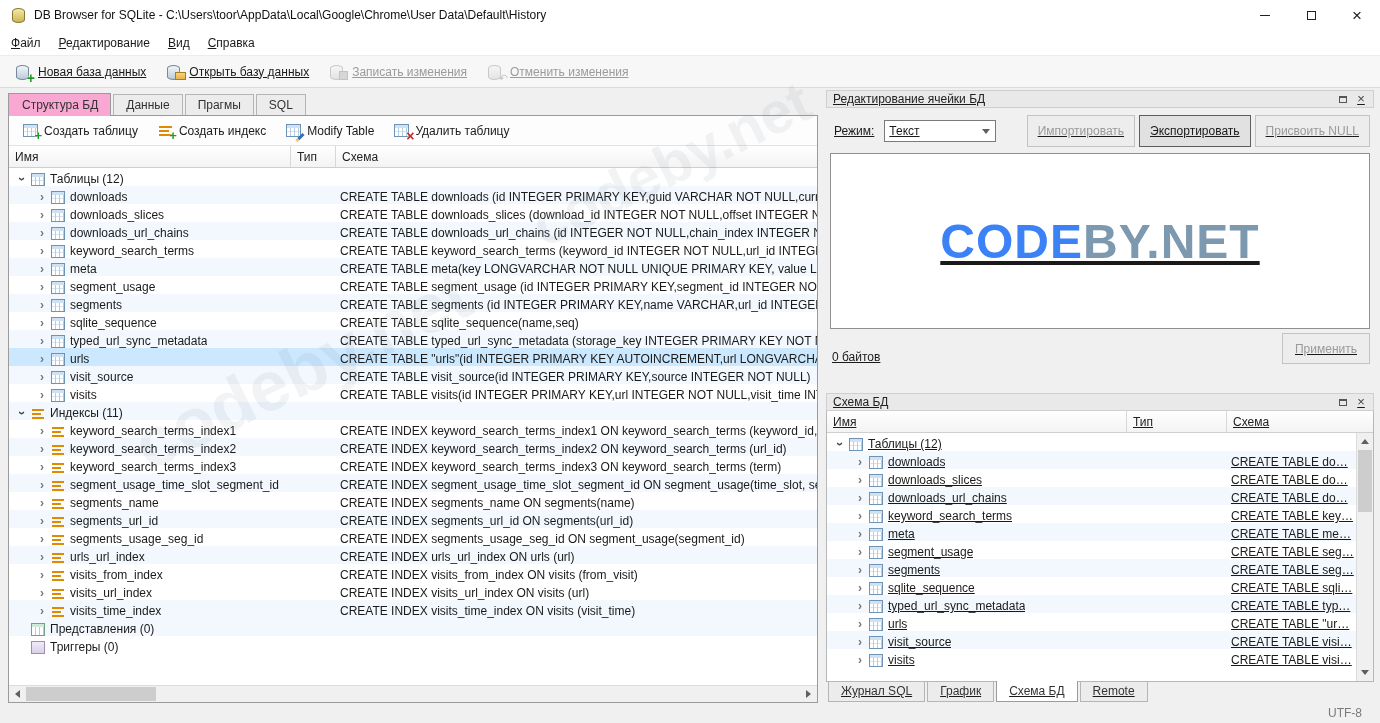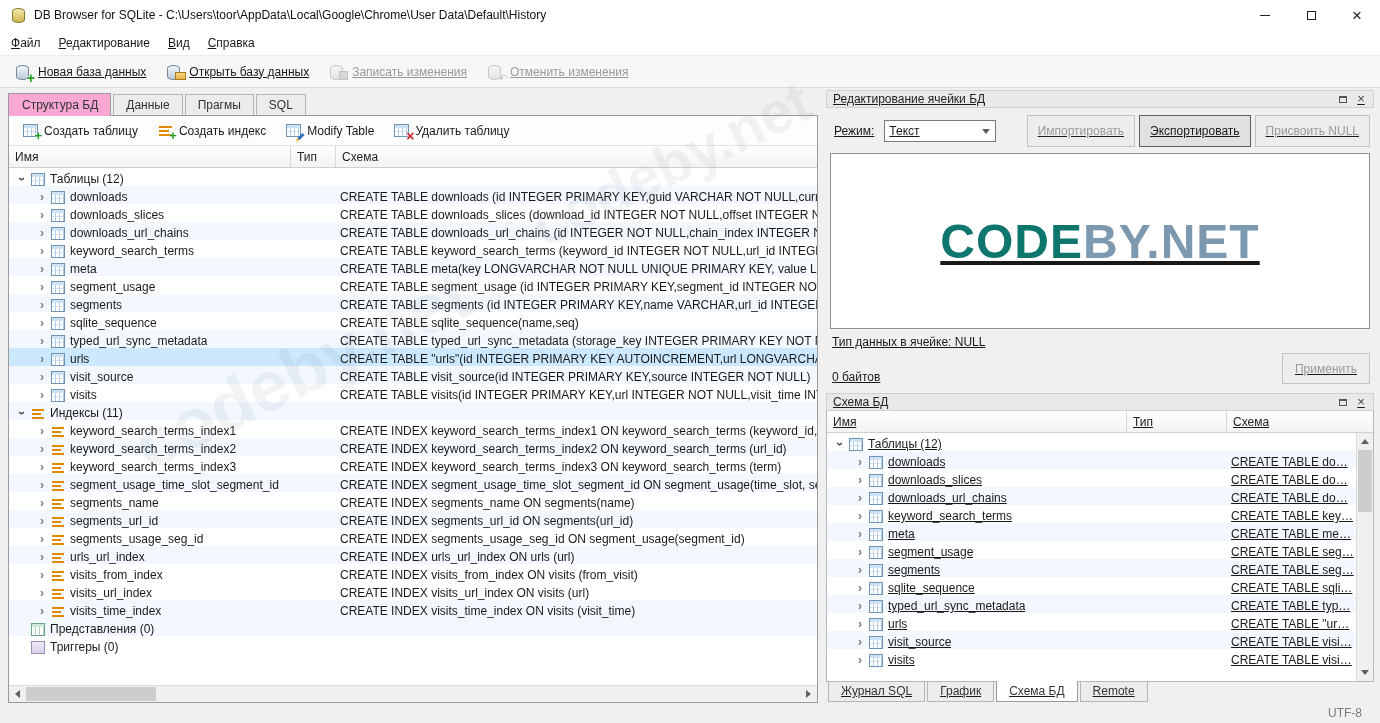--- a/index.html
+++ b/index.html
@@ -152,21 +152,21 @@
            padding:0 4px; position:relative; margin-left:6px; }
   .combo .co-arrow { position:absolute; right:5px; top:8px; }
   .btn { height:32px; padding:0 10px; background:#e1e1e1; border:1px solid #adadad;
          font:12px "Liberation Sans",sans-serif; color:#1a1a1a; }
   .btn.disabled { color:#9a9a9a; background:#ededed; border-color:#c3c3c3; }
   .btn.emph { border-color:#5e5e5e; }
   .spacer { flex:1; }
   .edit-area { margin:0 4px; height:176px; background:#fff; border:1px solid #8f8f8f; flex:none;
                display:flex; align-items:center; justify-content:center; overflow:hidden; }
   .cb-logo { font-weight:bold; font-size:48px; letter-spacing:1px; white-space:nowrap; }
-  .cb-orange { color:#0f766e; }
+  .cb-orange { color:#3b82f6; }
   .cb-blue { color:#7d99af; }
   .edit-info { padding:6px 6px 0; flex:none; }
   .edit-bytes-row { display:flex; align-items:flex-end; padding:4px 4px 0 6px; flex:none; }
   .btn-apply { height:31px; padding:0 12px; }
 
   .dock-gap { height:8px; flex:none; }
   .dock-schema { flex:1; min-height:0; }
   .schema-body { flex:1; background:#fff; border:1px solid #b7b7b7; border-top:none; position:relative; overflow:hidden;
                  display:flex; flex-direction:column; }
   .right-table .th-name { width:300px; }
@@ -594,21 +594,20 @@
         <span class="spacer"></span>
         <button class="btn disabled">Импортировать</button>
         <button class="btn emph">Экспортировать</button>
         <button class="btn disabled">Присвоить NULL</button>
       </div>
       <div class="edit-area">
         <div class="cb-logo">
           <span class="cb-orange">CODE</span><span class="cb-blue">BY.NET</span>
         </div>
       </div>
-      <div class="edit-info">Тип данных в ячейке: NULL</div>
       <div class="edit-bytes-row">
         <span>0 байтов</span>
         <span class="spacer"></span>
         <button class="btn btn-apply disabled">Применить</button>
       </div>
     </div>
 
     <div class="dock-gap"></div>
 
     <div class="dock dock-schema right-table">

